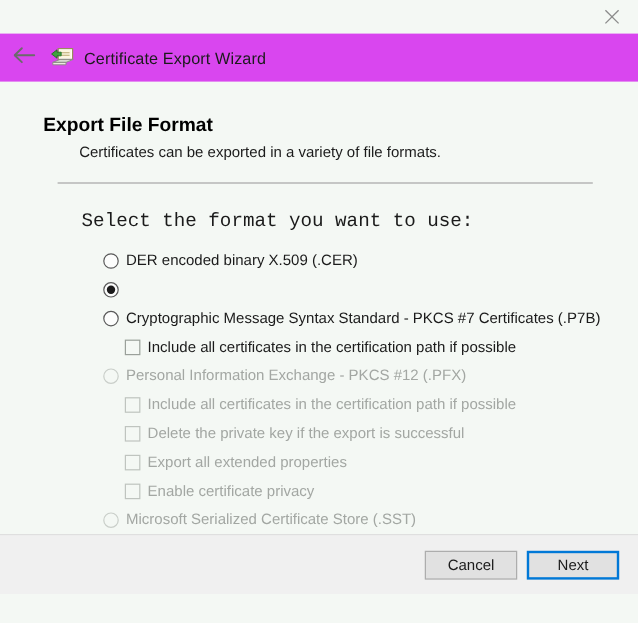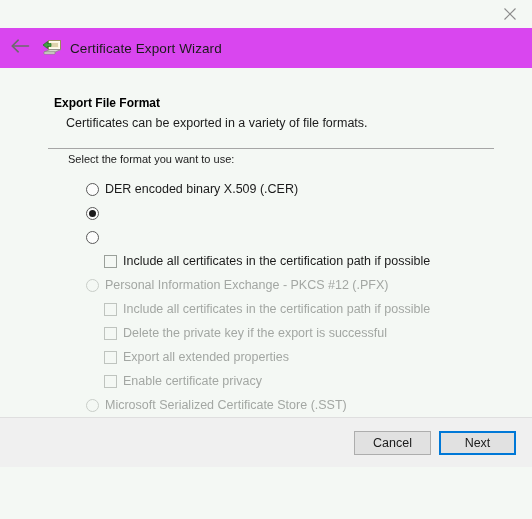--- a/index.html
+++ b/index.html
@@ -82,44 +82,45 @@
   .body {
     flex: 1 1 auto;
     position: relative;
     padding: 0 26px;
     box-sizing: border-box;
     background: #f4f8f4;
   }
 
   .page-heading {
     margin-top: 28px;
-    margin-left: 28px;
-    font-size: 12px;
+    margin-left: 10px;
+    font-size: 16px;
     font-weight: bold;
     color: #000000;
   }
   .page-subheading {
     margin-top: 6px;
     margin-left: 40px;
     font-size: 12.5px;
     color: #1b1b1b;
   }
   .divider {
     margin-top: 18px;
     margin-left: 22px;
     margin-right: 12px;
     height: 1px;
     background: #a6a6a6;
   }
 
   .prompt {
-    margin-top: 4px;
+    margin-top: 22px;
     margin-left: 42px;
-    font-size: 11px;
-    color: #1b1b1b;
+    font-size: 16px;
+    color: #1b1b1b;
+    font-family: Liberation Mono, monospace;
   }
 
   .options {
     margin-top: 12px;
     margin-left: 60px;
   }
 
   .opt-row {
     display: flex;
     align-items: center;
@@ -272,20 +273,21 @@
         </div>
         <div class="opt-row">
           <span class="ctl">
             <span class="radio checked"></span>
           </span>
         </div>
         <div class="opt-row">
           <span class="ctl">
             <span class="radio"></span>
           </span>
+          <span class="lbl">Cryptographic Message Syntax Standard - PKCS #7 Certificates (.P7B)</span>
         </div>
         <div class="opt-row indent">
           <span class="ctl">
             <span class="checkbox enabled"></span>
           </span>
           <span class="lbl">Include all certificates in the certification path if possible</span>
         </div>
         <div class="opt-row disabled">
           <span class="ctl">
             <span class="radio off"></span>

